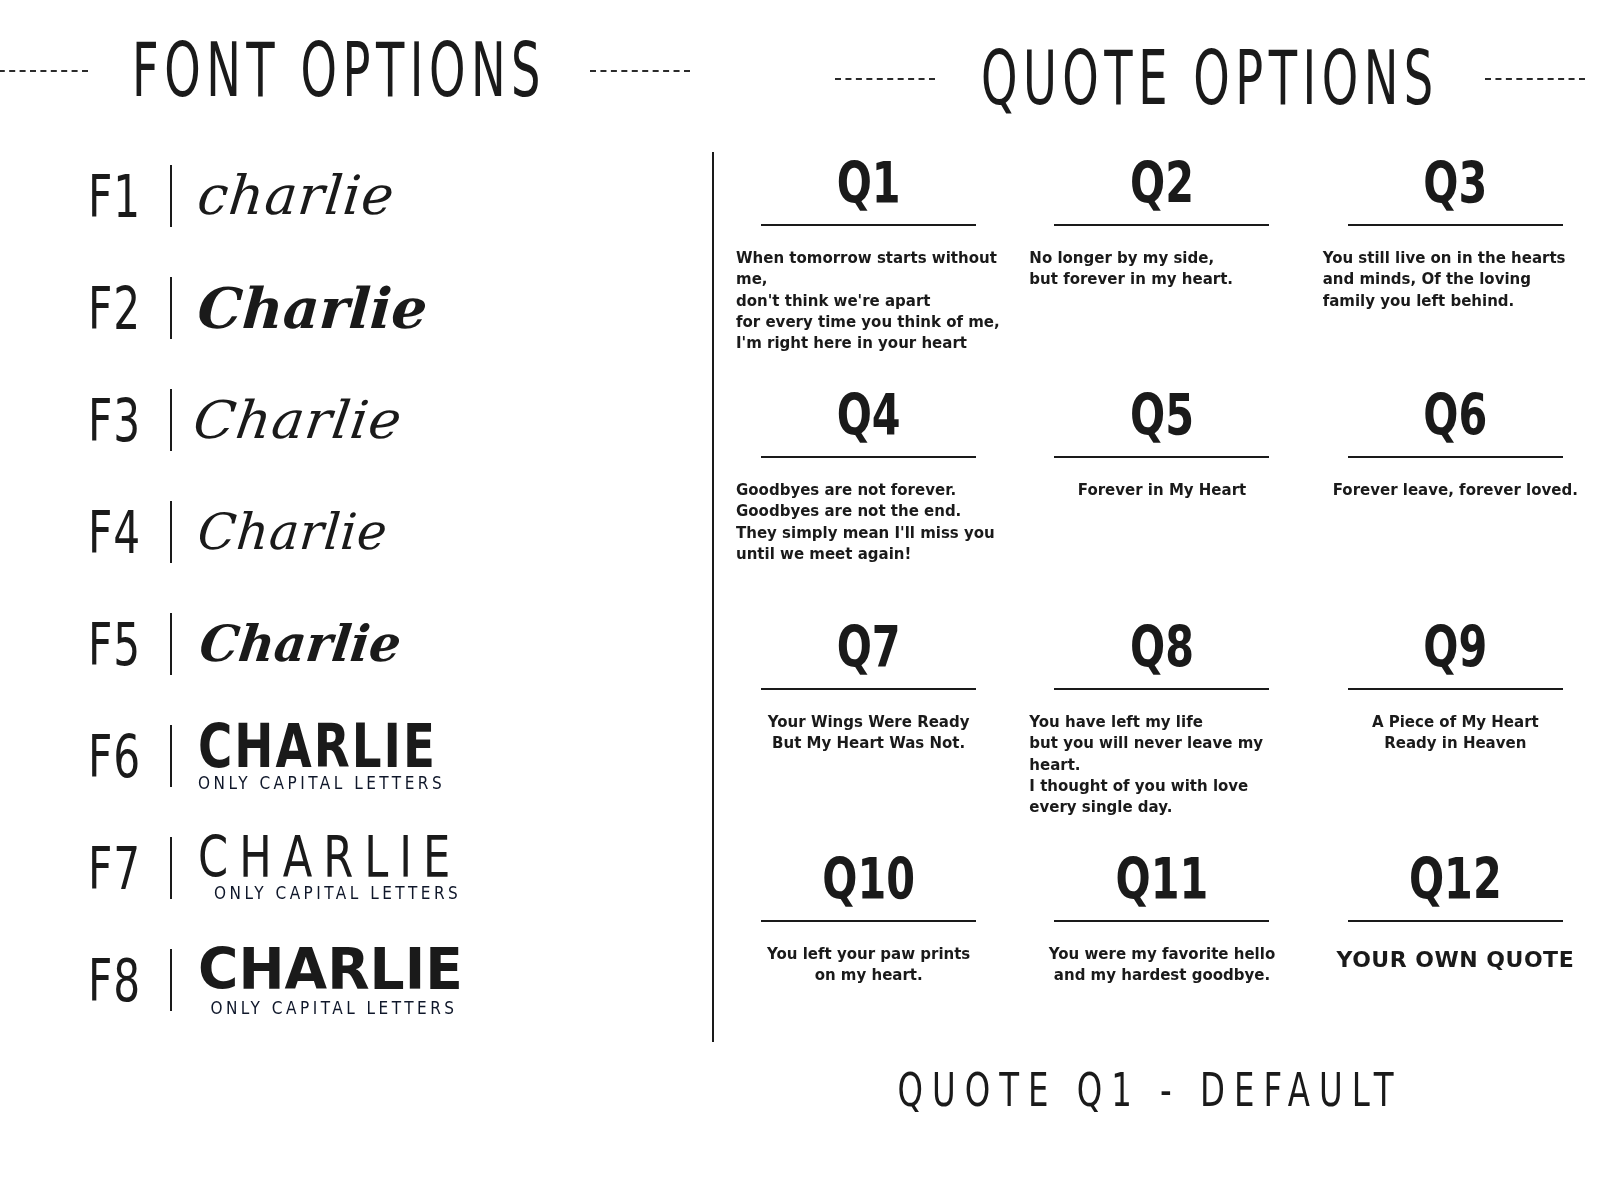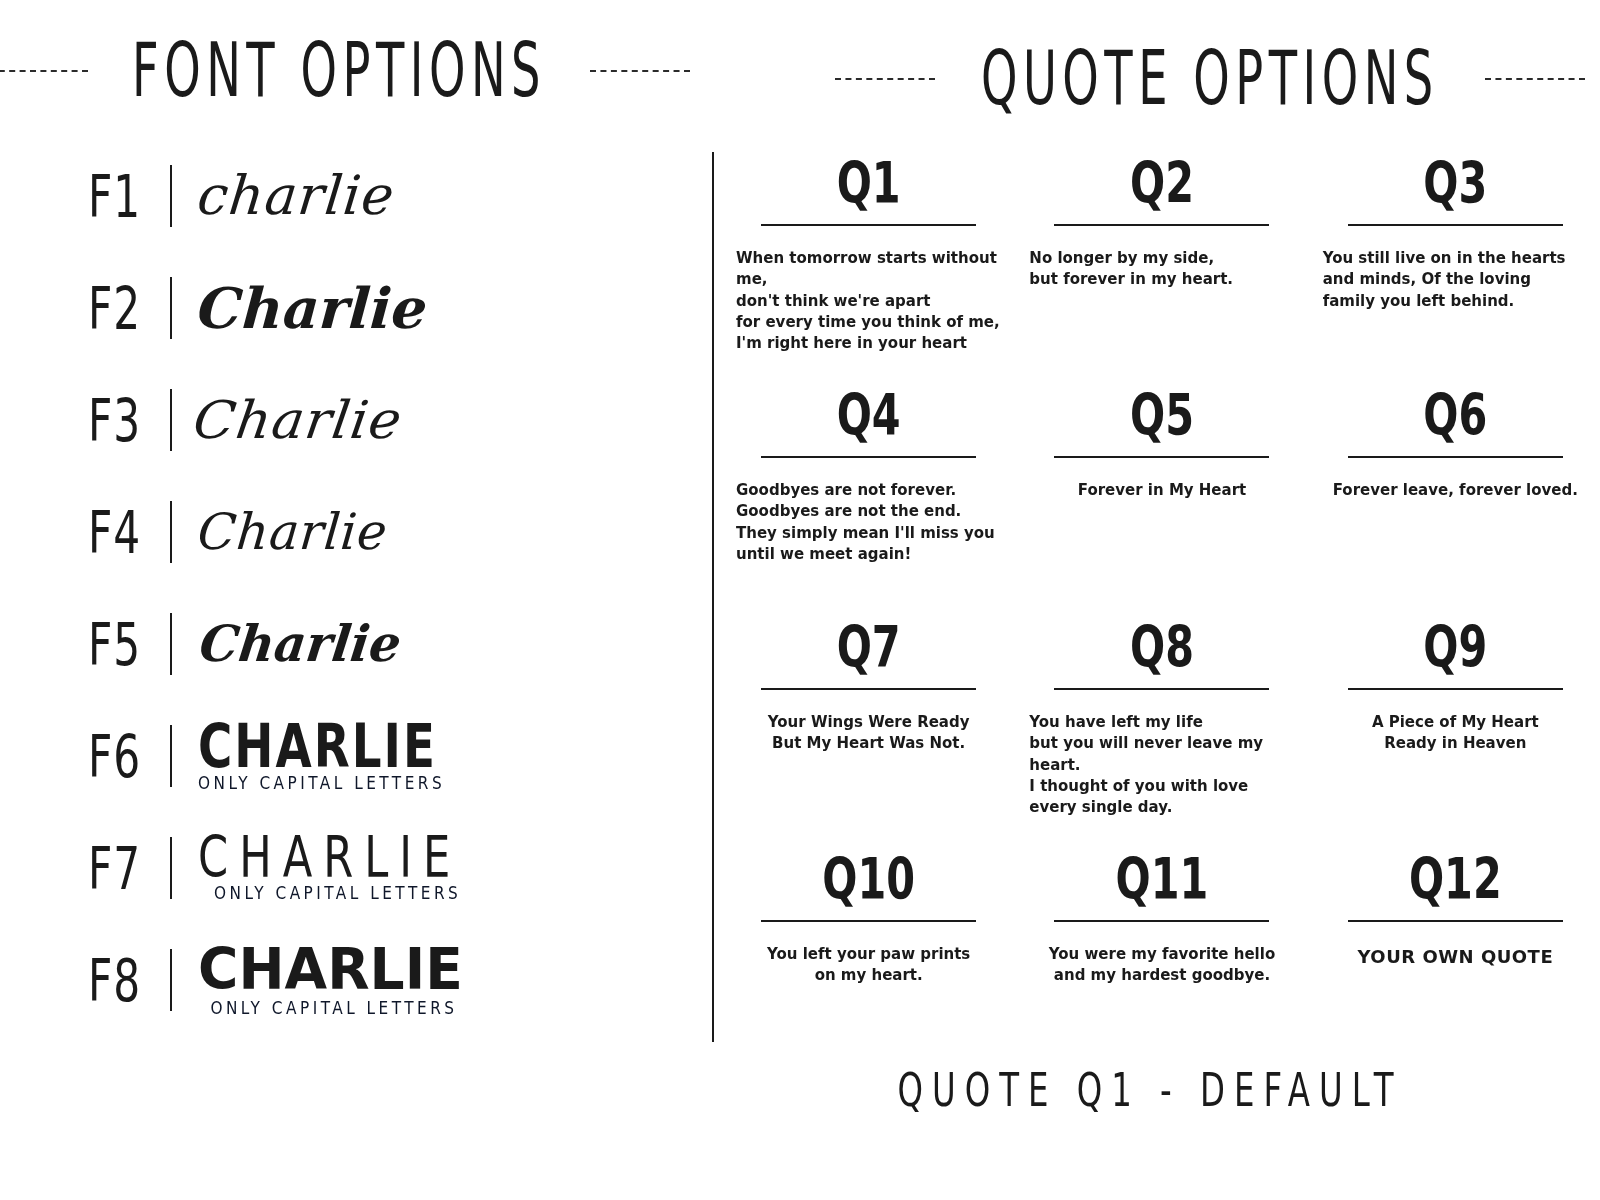--- a/index.html
+++ b/index.html
@@ -183,21 +183,21 @@
   .q-text {
     font-family: "DejaVu Sans", sans-serif;
     font-weight: 700;
     font-size: 15px;
     line-height: 1.42;
     text-align: left;
     white-space: pre-line;
     width: 100%;
   }
   .q-text.center { text-align: center; }
-  .q-text.big { font-size: 18px; letter-spacing: 0.5px; }
+  .q-text.big { font-size: 22px; letter-spacing: 0.5px; }
 
   .footer-note {
     position: absolute;
     left: 0;
     top: 1055px;
     width: 900px;
     text-align: center;
     font-family: "DejaVu Sans Condensed", "Liberation Sans Narrow", "Liberation Sans", sans-serif;
     font-size: 36px;
     letter-spacing: 9px;

